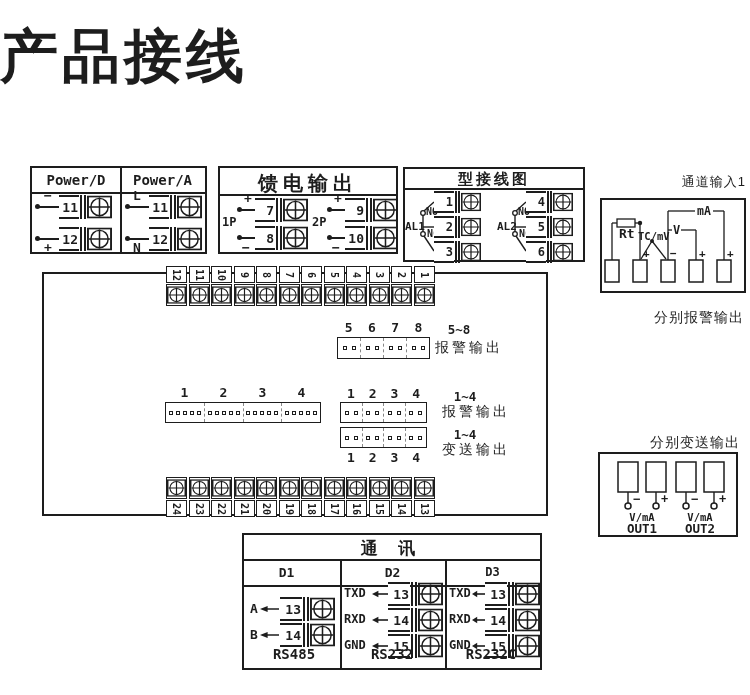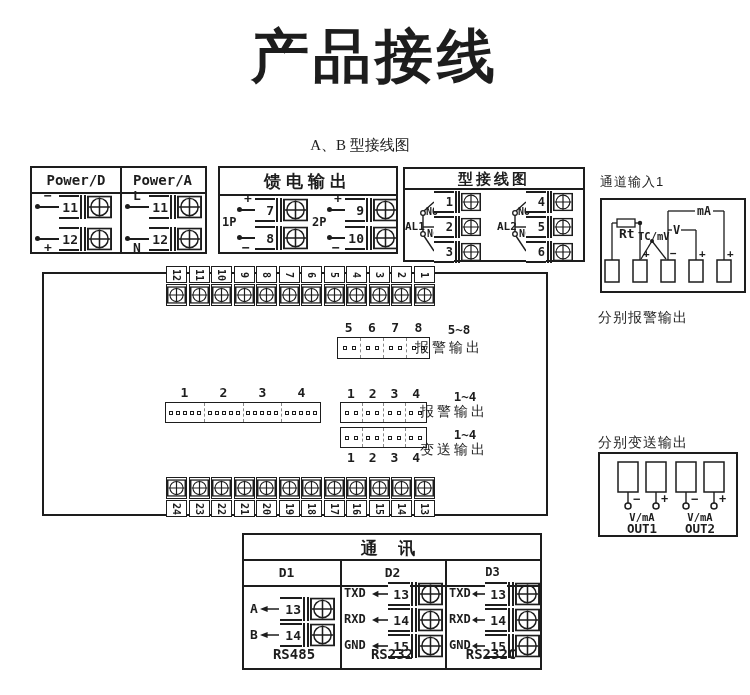--- a/index.html
+++ b/index.html
@@ -1,32 +1,32 @@
 <!DOCTYPE html>
 <html><head>
 <meta charset="utf-8">
 <style>
 *{box-sizing:border-box;margin:0;padding:0}
 body{background:#fff}
 .canvas{position:relative;width:750px;height:695px;background:#fff;color:#1d1d1d;
   font-family:"Liberation Sans",sans-serif;overflow:hidden}
-.title{position:absolute;left:0;top:18px;width:750px;text-align:center;
+.title{position:absolute;left:0;top:18px;width:750px;
   font-size:58px;font-weight:bold;letter-spacing:4px}
 .subtitle{position:absolute;left:225px;top:136px;width:270px;text-align:center;
   font-size:15px;font-family:"Liberation Serif",serif}
 .box{position:absolute;border:2px solid #1d1d1d;background:#fff}
 .hline{position:absolute;background:#1d1d1d;height:2px}
 .vline{position:absolute;background:#1d1d1d;width:2px}
 .wire{position:absolute;height:2px;background:#1d1d1d}
 .dot{position:absolute;width:5px;height:5px;border-radius:50%;background:#1d1d1d}
 .mono{font-family:"DejaVu Sans Mono",monospace}
 .sign{position:absolute;font-family:"DejaVu Sans Mono",monospace;font-size:13px;font-weight:bold;line-height:1}
 .glabel{position:absolute;font-family:"DejaVu Sans Mono",monospace;font-size:12px;font-weight:bold;line-height:1}
 .bhdr{position:absolute;text-align:center;font-weight:bold}
-.cnlbl{position:absolute;text-align:left;font-size:14px;letter-spacing:3px;line-height:1.1}
+.cnlbl{position:absolute;text-align:right;font-size:14px;letter-spacing:3px;line-height:1.1}
 .numlbl{position:absolute;text-align:center;font-family:"DejaVu Sans Mono",monospace;font-size:12.5px;font-weight:bold;line-height:1}
 
 .tu{position:absolute;display:flex;align-items:stretch}
 .tu .tnum{border-top:2px solid #1d1d1d;border-bottom:2px solid #1d1d1d;display:flex;align-items:center;
   justify-content:flex-end;font-family:"DejaVu Sans Mono",monospace;font-weight:bold;background:#fff}
 .tu .tsep{border-left:2px solid #1d1d1d;border-right:2px solid #1d1d1d;margin-left:1px}
 .tu .tscrew{margin-left:1px}
 .tu svg{display:block;width:100%;height:100%}
 .tu-lg{height:24px}.tu-lg .tnum{width:20px;font-size:13px;padding-right:1px}.tu-lg .tsep{width:6px}.tu-lg .tscrew{width:25px}
 .tu-md{height:24px}.tu-md .tnum{width:22px;font-size:13px;padding-right:1px}.tu-md .tsep{width:6px}.tu-md .tscrew{width:25px}
@@ -63,21 +63,20 @@
     <symbol id="arrowl" viewBox="0 0 20 8" preserveAspectRatio="none">
       <line x1="6" y1="4" x2="20" y2="4" stroke="#1d1d1d" stroke-width="1.6"></line>
       <polygon points="0,4 8,0.8 8,7.2" fill="#1d1d1d"></polygon>
     </symbol>
   </defs>
 </svg>
 
 <div class="canvas">
 
   <div class="title">产品接线</div>
-  <div class="subtitle">A、B 型接线图</div>
 
   <div class="box" style="left:30px;top:166px;width:177px;height:88px">
     <div class="vline" style="left:88px;top:0;height:84px"></div>
     <div class="hline" style="left:0;top:24px;width:173px"></div>
     <div class="bhdr mono" style="left:0;top:4px;width:88px;font-size:14px">Power/D</div>
     <div class="bhdr mono" style="left:88px;top:4px;width:85px;font-size:14px">Power/A</div>
 
     <div class="dot" style="left:3px;top:36px"></div>
     <div class="wire" style="left:6px;top:38px;width:21px"></div>
     <span class="sign" style="left:12px;top:21px">−</span>
@@ -124,21 +123,21 @@
       <div class="tscrew">
           <svg viewBox="0 0 26 24">
             <use href="#screw"></use>
           </svg>
         </div>
     </div>
   </div>
 
   <div class="box" style="left:218px;top:166px;width:180px;height:88px">
     <div class="hline" style="left:0;top:26px;width:176px"></div>
-    <div class="bhdr" style="left:0;top:2px;width:176px;font-size:17px;letter-spacing:5px">馈电输出</div>
+    <div class="bhdr" style="left:0;top:2px;width:176px;font-size:20px;letter-spacing:5px">馈电输出</div>
 
     <span class="glabel" style="left:2px;top:48px">1P</span>
     <div class="dot" style="left:17px;top:39px"></div>
     <div class="wire" style="left:20px;top:41px;width:15px"></div>
     <span class="sign" style="left:24px;top:24px">+</span>
     <div class="tu tu-lg" style="left:35px;top:30px">
       <div class="tnum">7</div>
       <div class="tsep"></div>
       <div class="tscrew">
           <svg viewBox="0 0 26 24">

